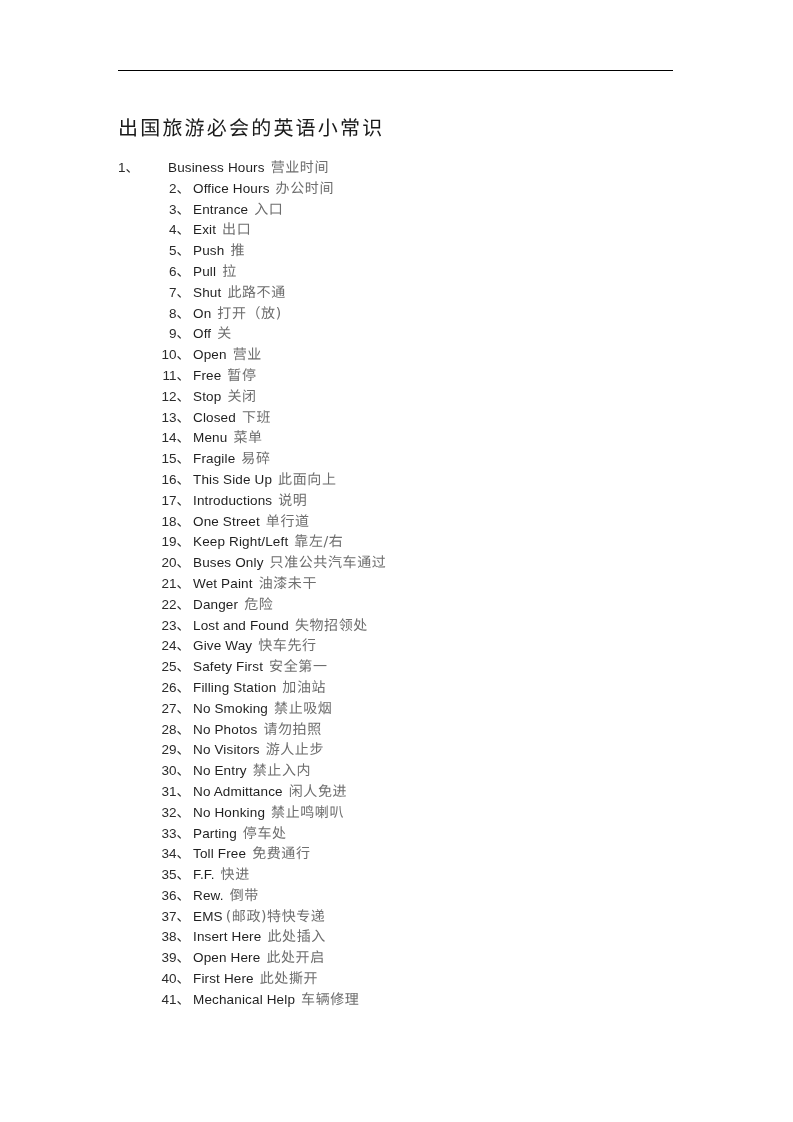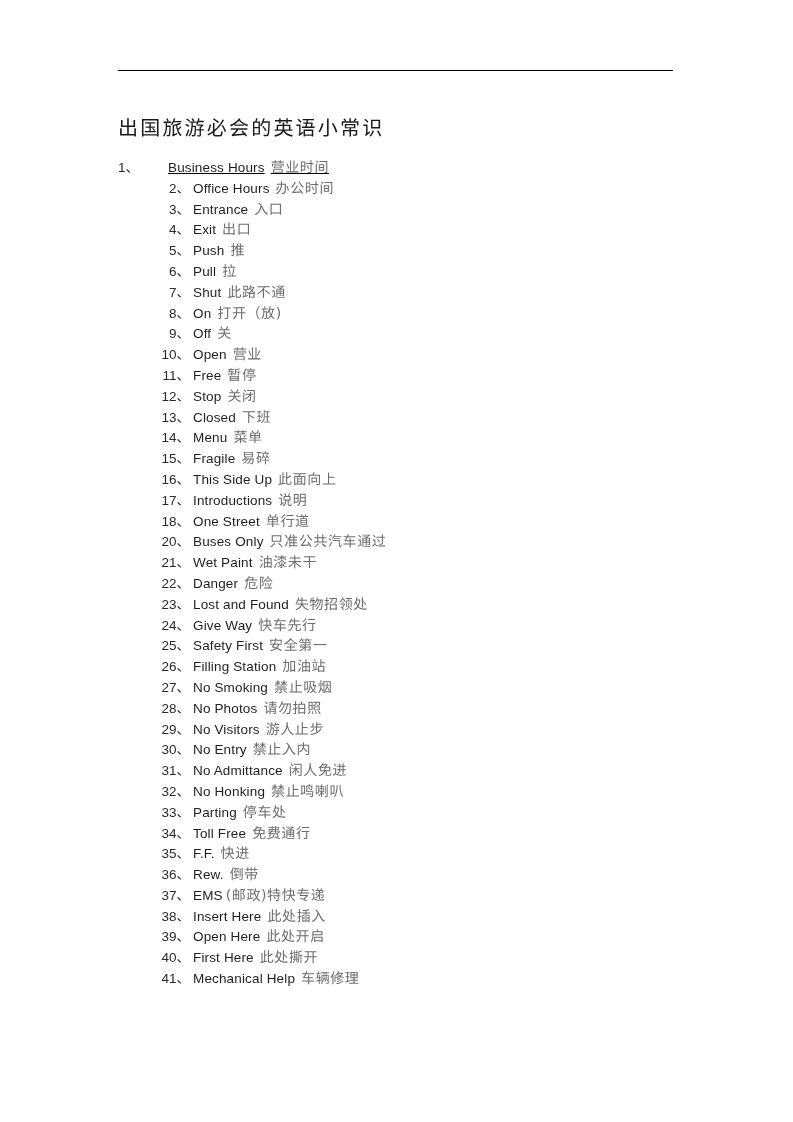--- a/index.html
+++ b/index.html
@@ -67,21 +67,20 @@
 
   
   .term-row.first .num {
     width: 50px;
     flex: 0 0 50px;
     text-align: left;
     padding-left: 0;
   }
   .term-row.first .content {
     padding-left: 0;
-    text-decoration: underline;
   }
 
   
   .term-row.rest .num {
     width: 72px;
     flex: 0 0 72px;
     text-align: right;
     padding-right: 3px;
   }
   .term-row.rest .content {
@@ -250,20 +249,27 @@
         </span>
       </div>
       <div class="term-row rest">
         <span class="num">18、</span>
         <span class="content">
           <span class="en">One Street</span>
           <span class="zh">单行道</span>
         </span>
       </div>
       <div class="term-row rest">
+        <span class="num">19、</span>
+        <span class="content">
+          <span class="en">Keep Right/Left</span>
+          <span class="zh">靠左/右</span>
+        </span>
+      </div>
+      <div class="term-row rest">
         <span class="num">20、</span>
         <span class="content">
           <span class="en">Buses Only</span>
           <span class="zh">只准公共汽车通过</span>
         </span>
       </div>
       <div class="term-row rest">
         <span class="num">21、</span>
         <span class="content">
           <span class="en">Wet Paint</span>

